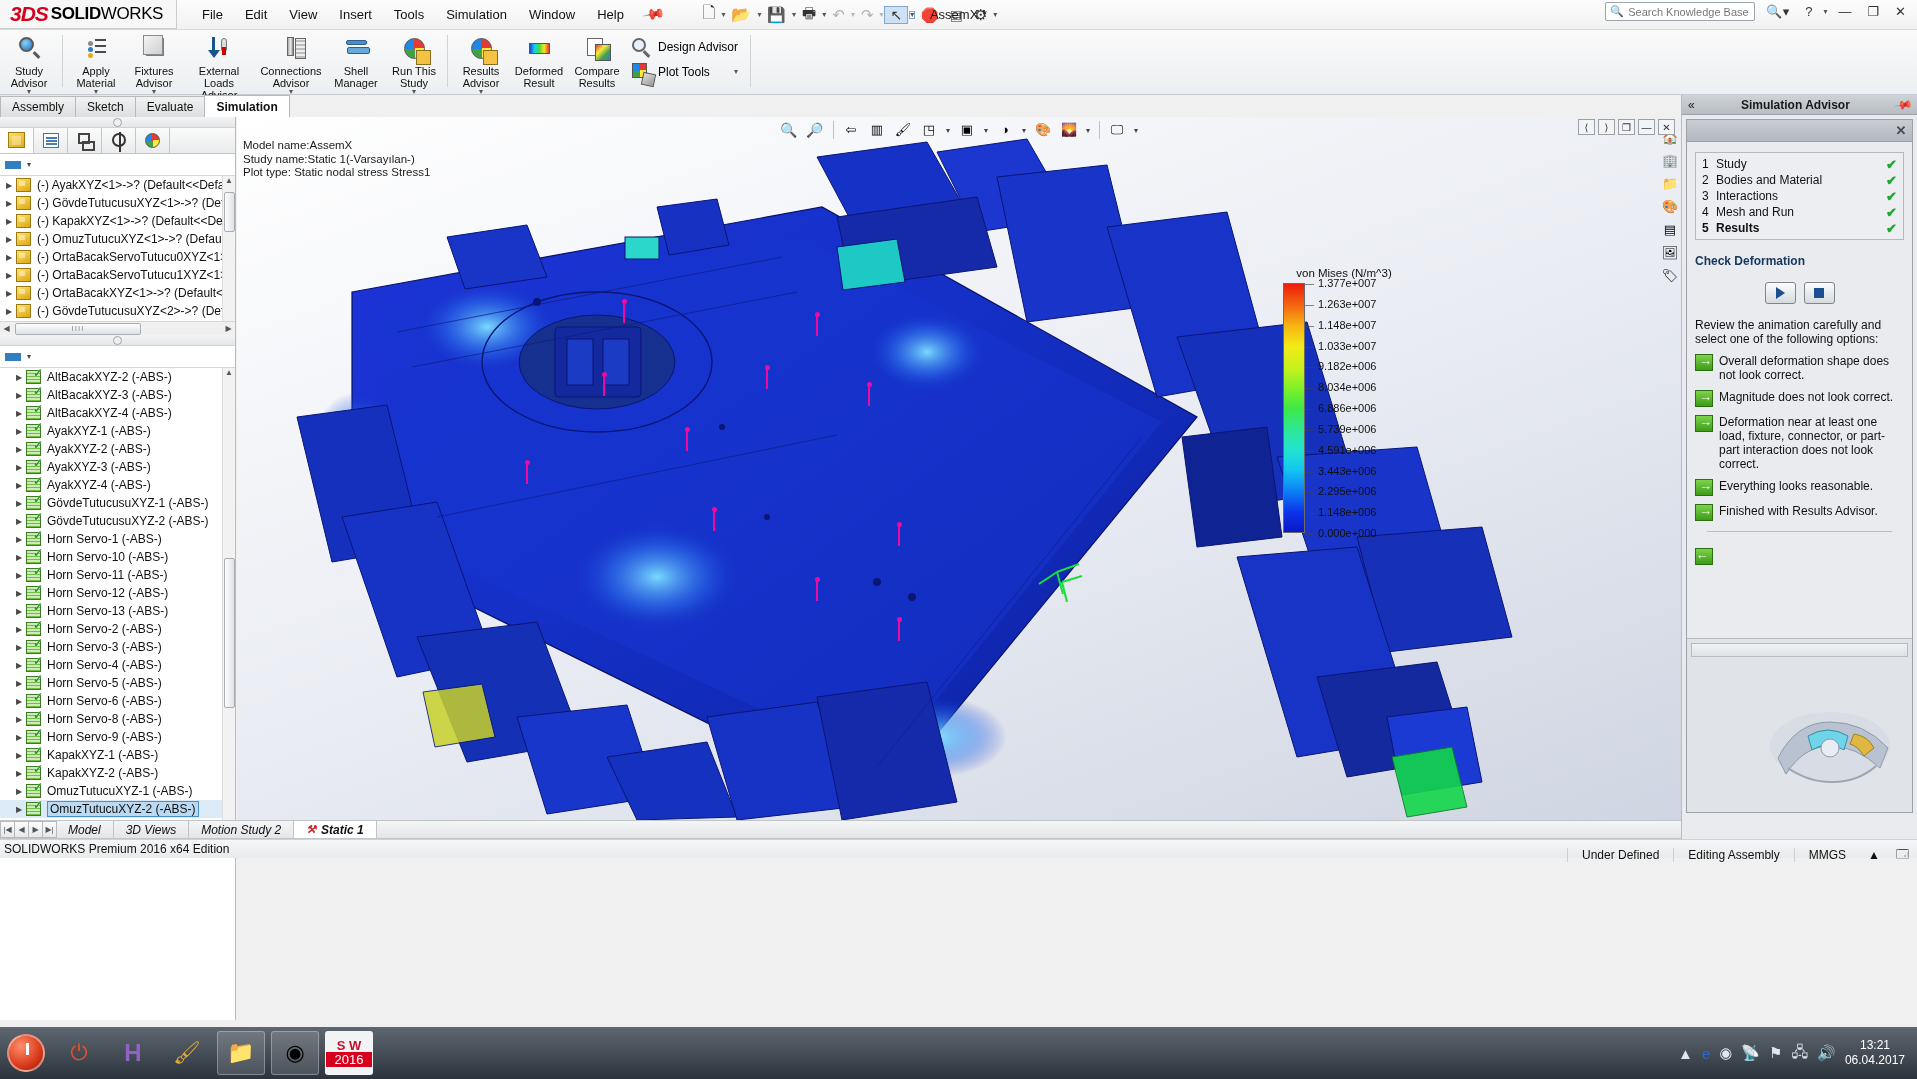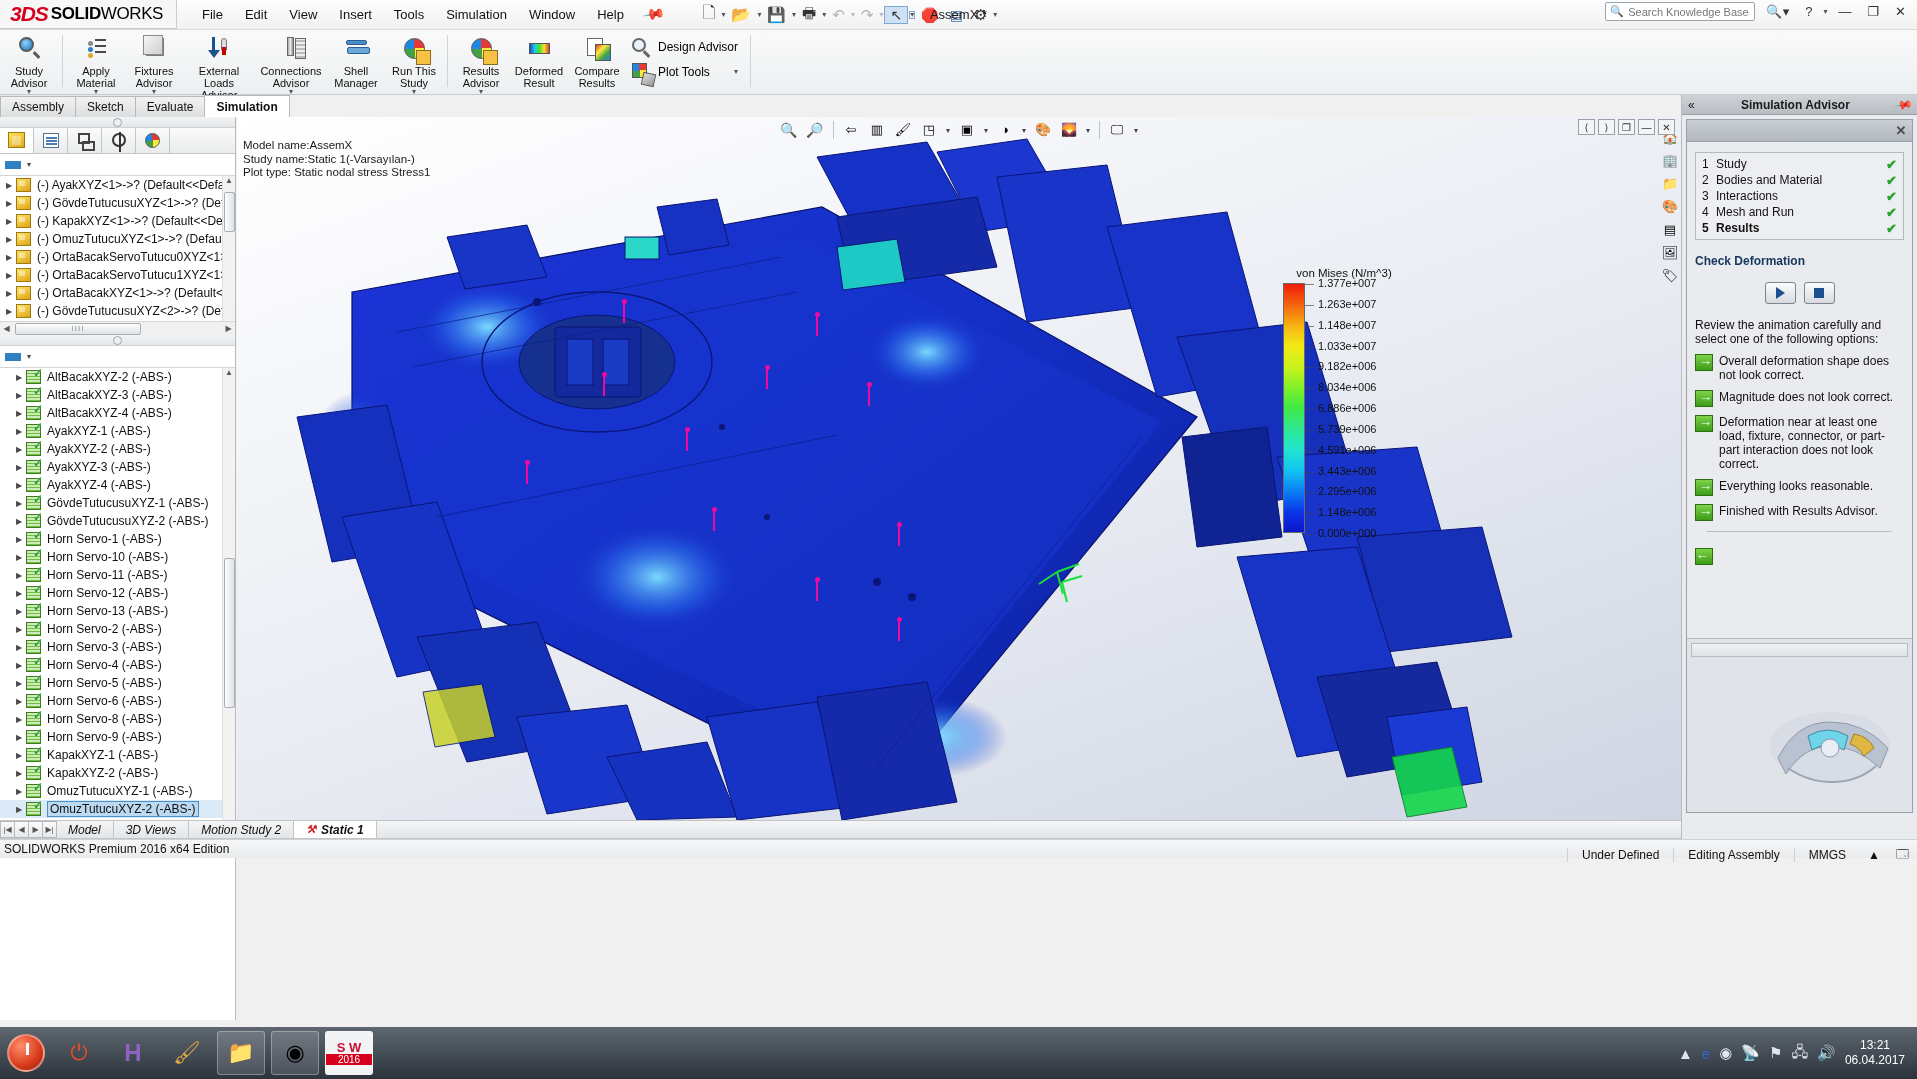--- a/index.html
+++ b/index.html
@@ -1115,21 +1115,21 @@
     <div class="tb-start">
         <div class="orb"></div>
       </div>
     <div class="tb-app" style="color:#e34f2a;font-size:22px;">⏻</div>
     <div class="tb-app" style="color:#8f62c4;font-size:24px;font-weight:bold;">H</div>
     <div class="tb-app" style="color:#e0a93e;font-size:22px;">🖌</div>
     <div class="tb-app running" style="font-size:22px;">📁</div>
     <div class="tb-app running" style="font-size:22px;">◉</div>
     <div class="tb-app running" style="flex-direction:column;background:#f1f3f5;">
       <span style="font-size:13px;font-weight:bold;color:#c8102e;line-height:13px;">S W</span>
-      <span style="font-size:10px;color:#fff;background:#d6001c;width:100%;text-align:center;">2016</span>
+      <span style="font-size:13px;color:#fff;background:#d6001c;width:100%;text-align:center;">2016</span>
     </div>
 
     <div class="tb-tray">
       <span class="tray-ico">▲</span>
       <span class="tray-ico" style="color:#36c;">e</span>
       <span class="tray-ico">◉</span>
       <span class="tray-ico">📡</span>
       <span class="tray-ico">⚑</span>
       <span class="tray-ico">🖧</span>
       <span class="tray-ico">🔊</span>

